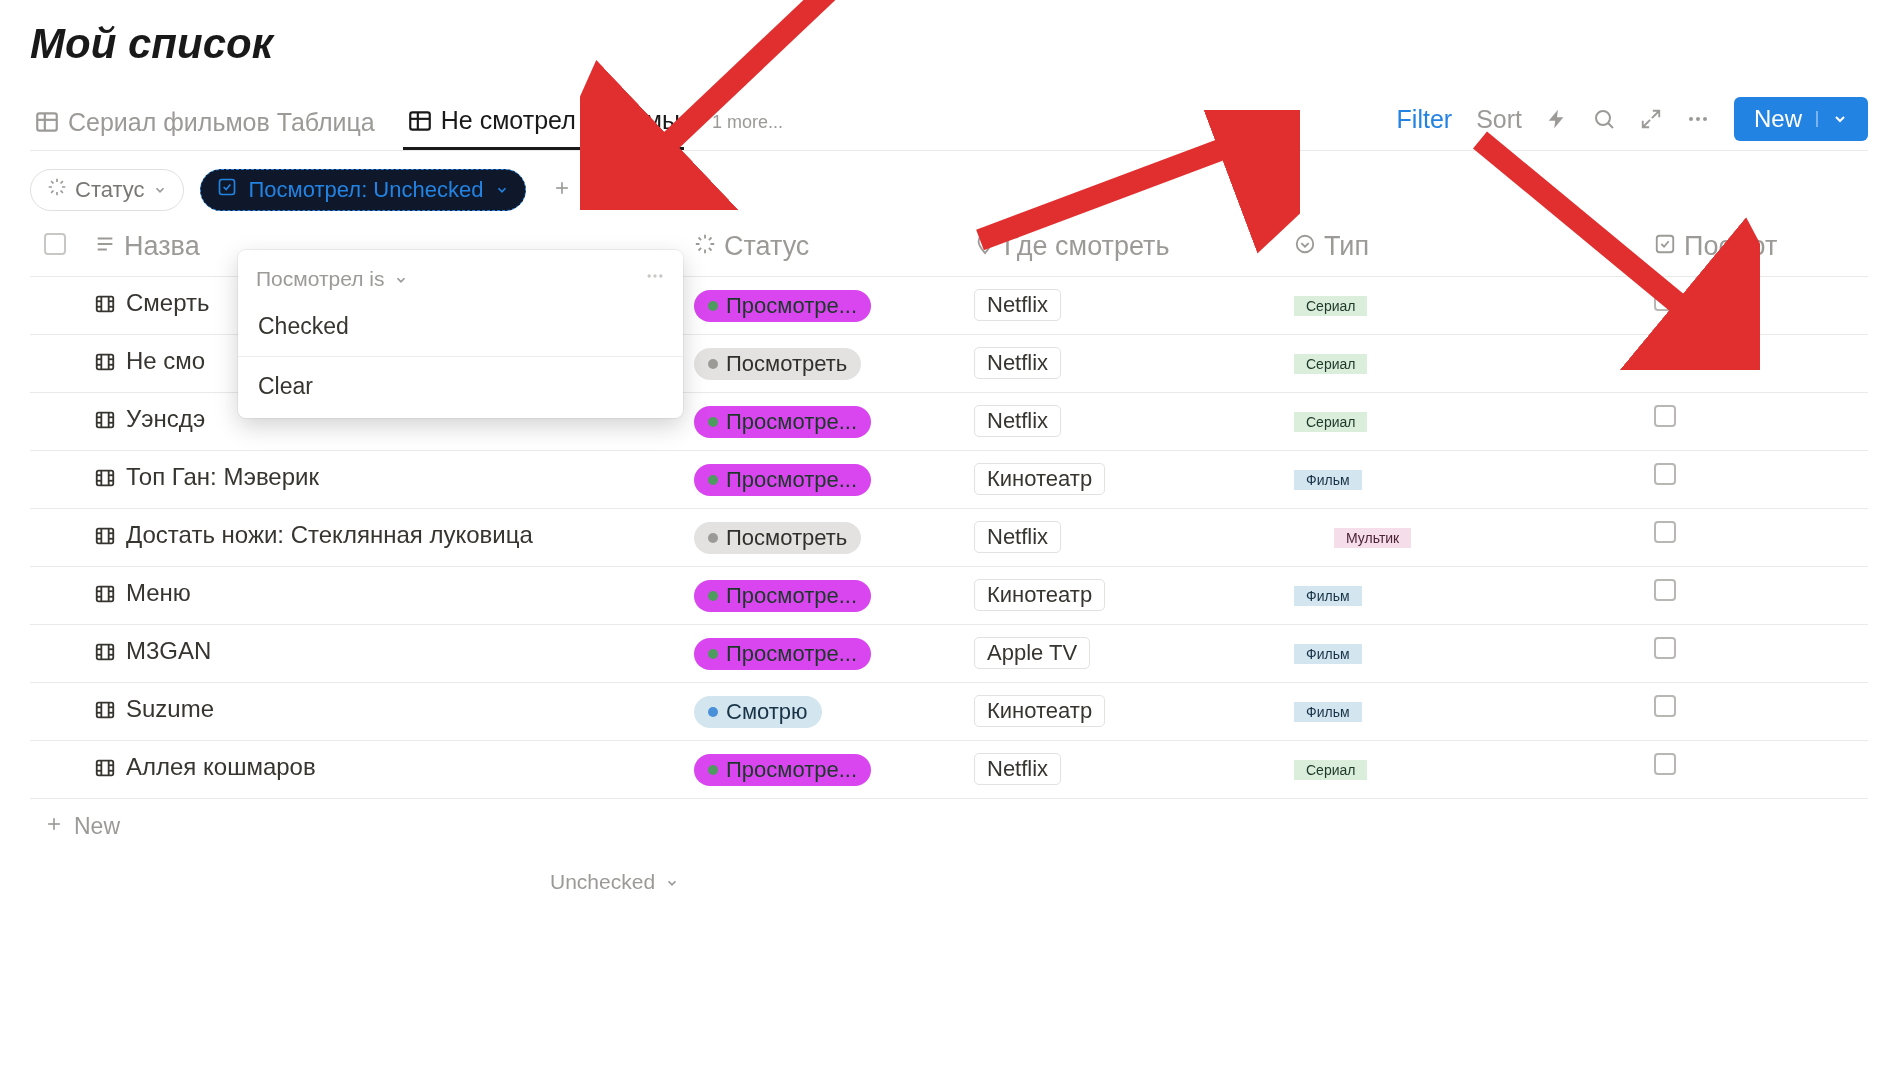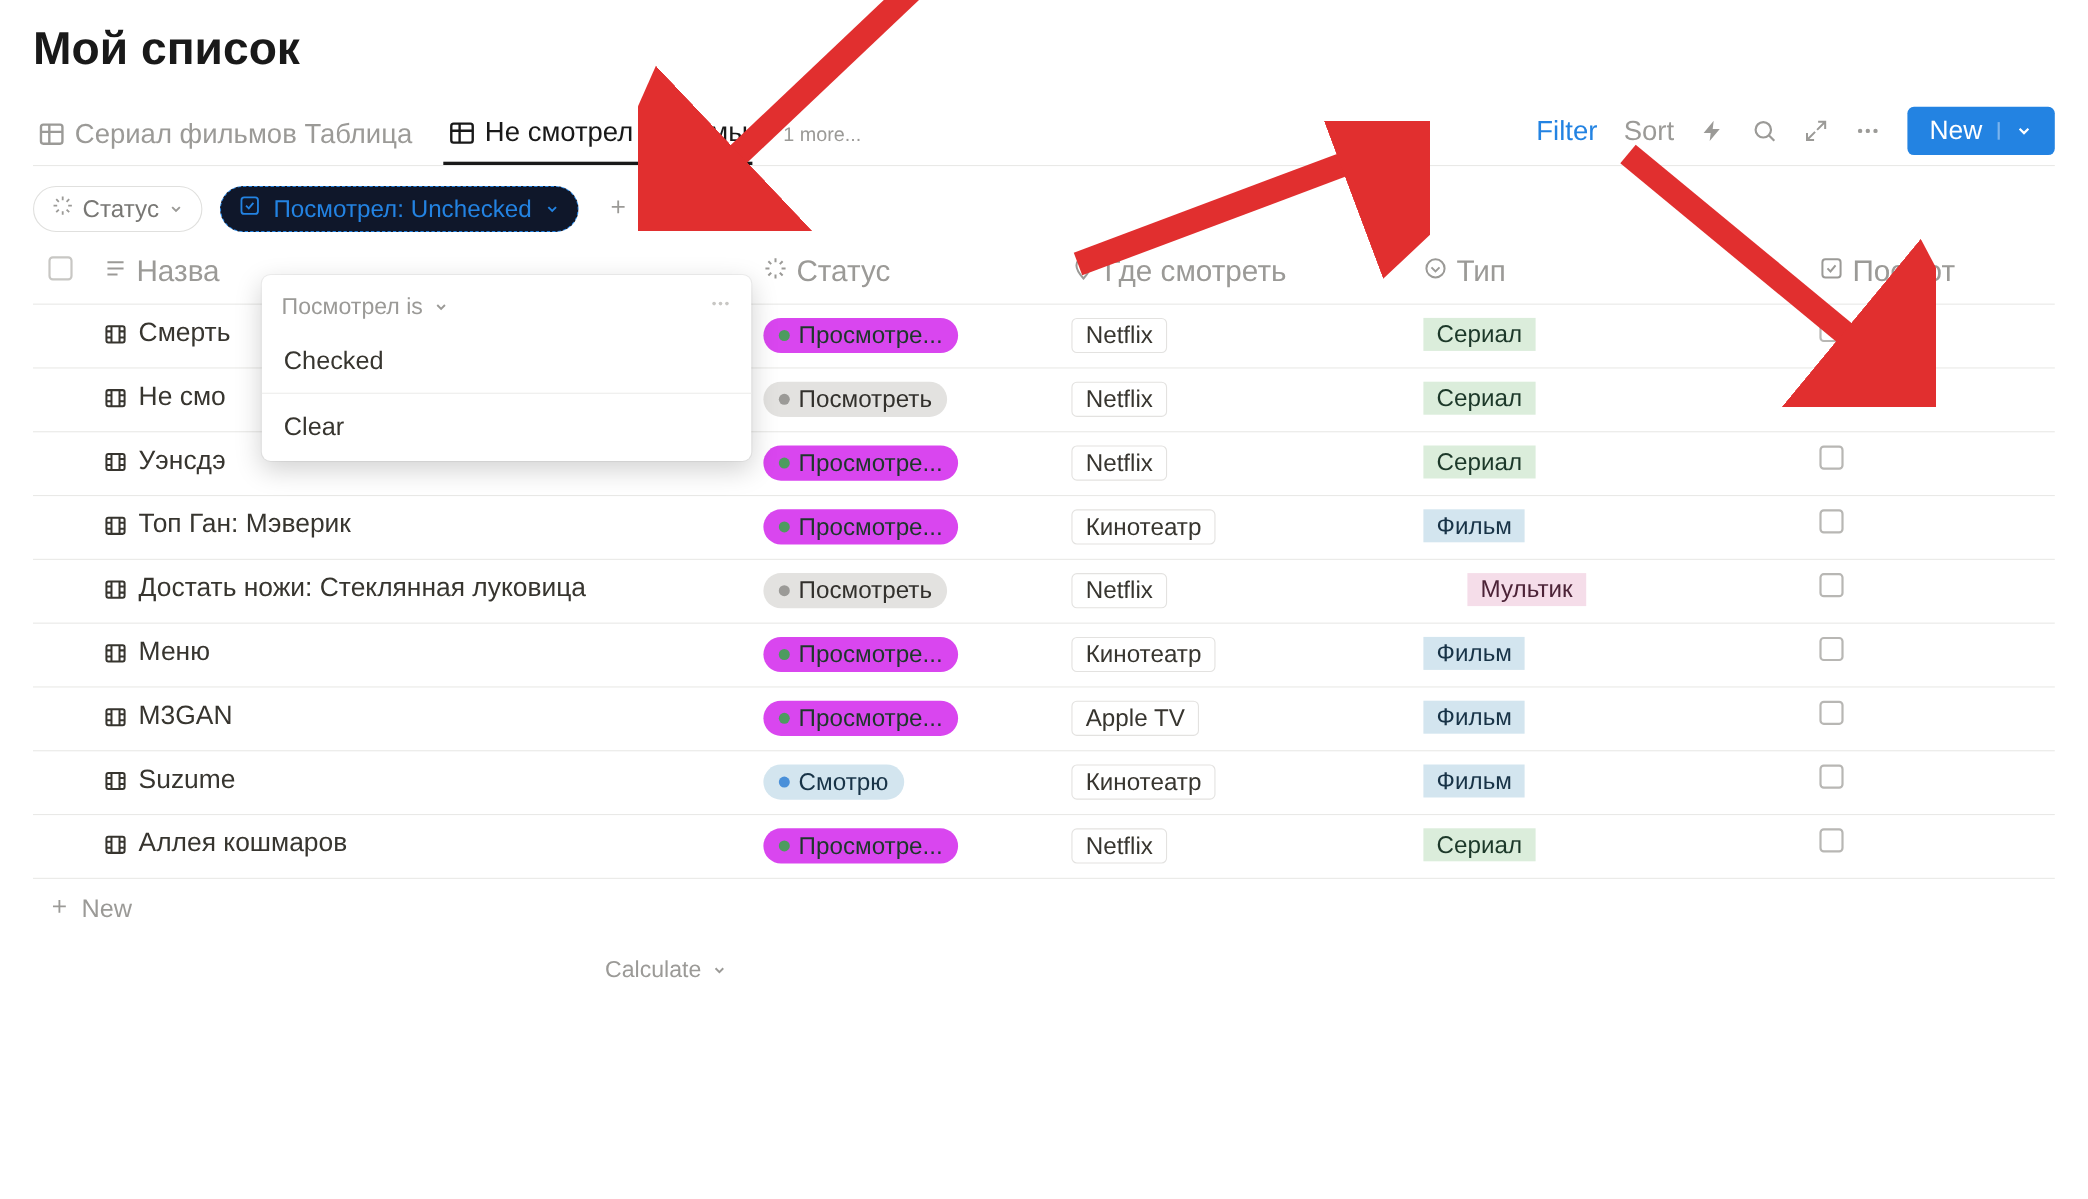--- a/index.html
+++ b/index.html
@@ -10,20 +10,21 @@
   padding: 20px 30px;
   width: 1898px;
 }
 
 
 .page-title {
   font-size: 42px;
   font-weight: 700;
   margin-bottom: 28px;
   color: #191919;
+  font-style: italic;
 }
 
 
 .tabs-row {
   display: flex;
   align-items: center;
   border-bottom: 1px solid #e9e9e7;
   gap: 24px;
   padding-bottom: 0;
   margin-bottom: 18px;
@@ -185,21 +186,21 @@
 .tag.green .dot { background:#4d9b5f; }
 .tag.gray { background:#e3e2e0; color:#32302c; }
 .tag.gray .dot { background:#9b9a97; }
 .tag.blue { background:#d3e5ef; color:#183347; }
 .tag.blue .dot { background:#4a90d9; }
 
 .type-tag {
   display:inline-block;
   border-radius:0;
   padding:2px 12px;
-  font-size:22px;
+  font-size:14px;
 }
 .type-serial { background:#dbeddb; color:#1c3829; }
 .type-film { background:#d3e5ef; color:#183347; }
 .type-mult { background:#f5dde9; color:#4c2337;margin-left:40px; }
 
 .where-tag {
   display:inline-block;
   border:1px solid #e3e2e0;
   border-radius:5px;
   padding:2px 12px;
@@ -658,19 +659,19 @@
   <span>
     <svg width="20" height="20" viewBox="0 0 24 24" fill="none" stroke="#9b9a97" stroke-width="2">
         <line x1="12" y1="5" x2="12" y2="19"></line>
         <line x1="5" y1="12" x2="19" y2="12"></line>
       </svg>
   </span>
   <span>New</span>
 </div>
 
 <div class="calc-footer">
-  <span>Calculate</span>
+  <span>Unchecked</span>
   <span style="display:inline-flex;vertical-align:middle;margin-left:4px;">
     <svg width="14" height="14" viewBox="0 0 24 24" fill="none" stroke="#9b9a97" stroke-width="3">
         <path d="M6 9l6 6 6-6"></path>
       </svg>
   </span>
 </div>
 
 </body></html>

